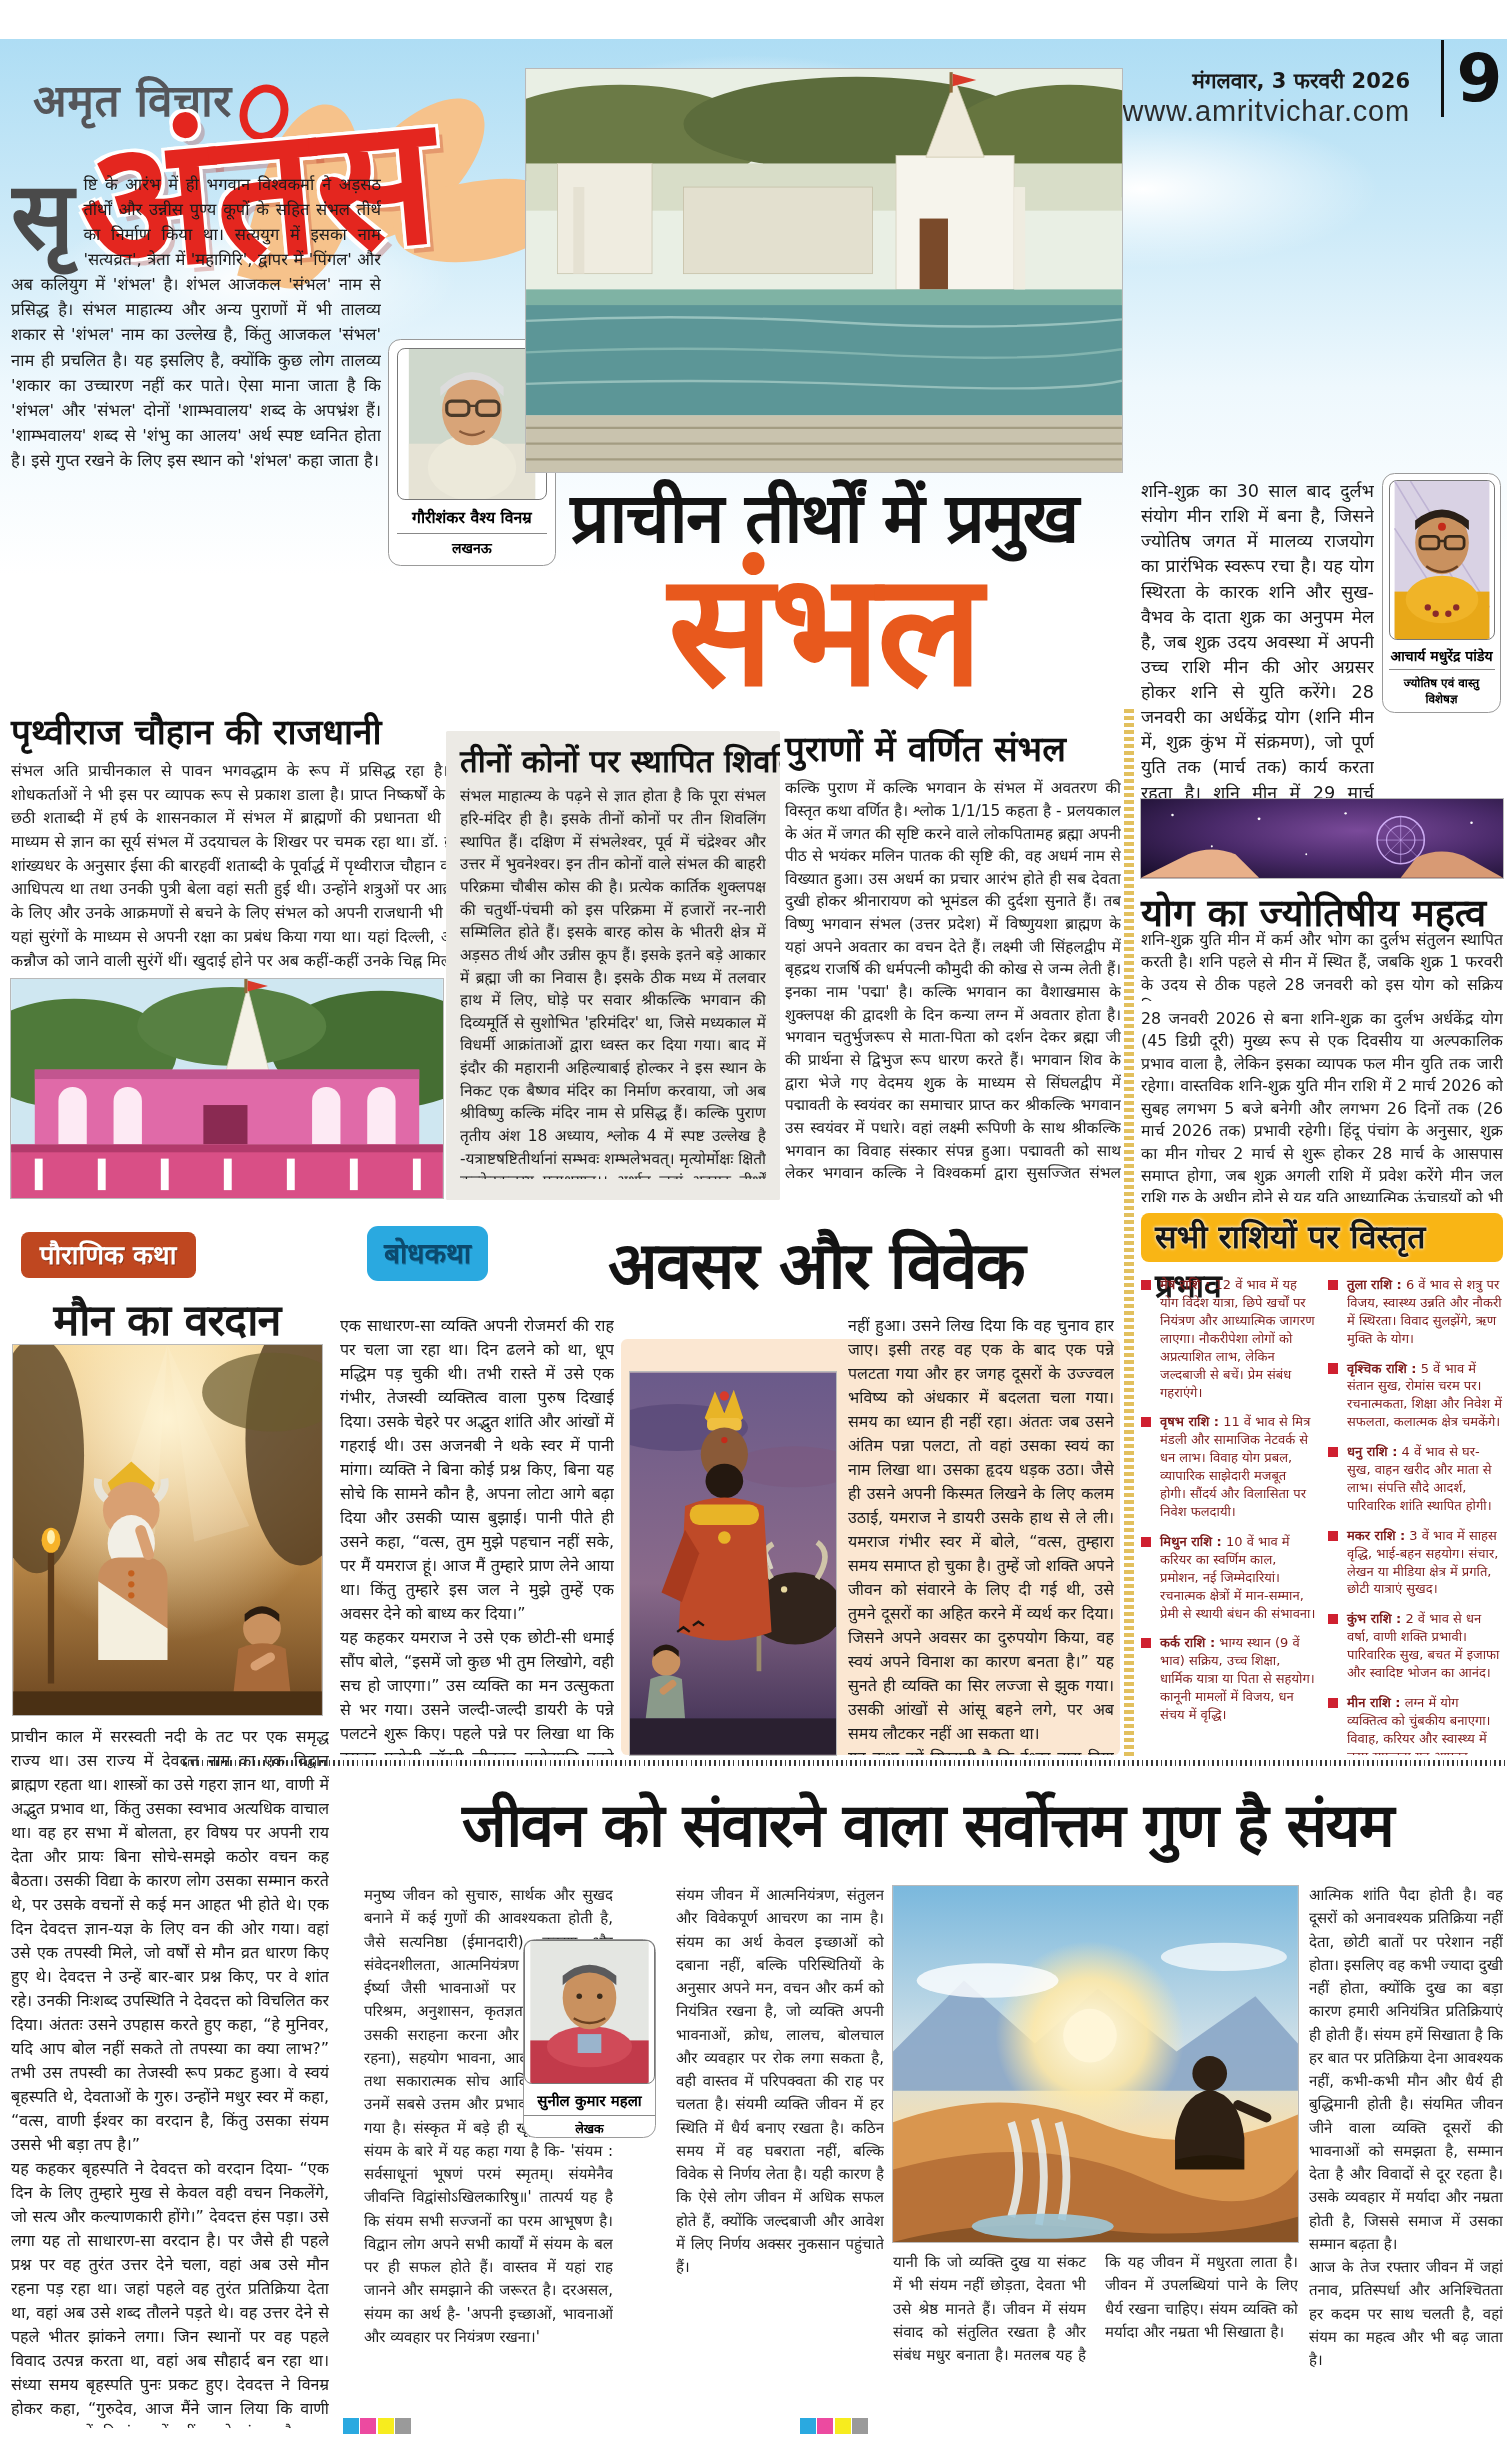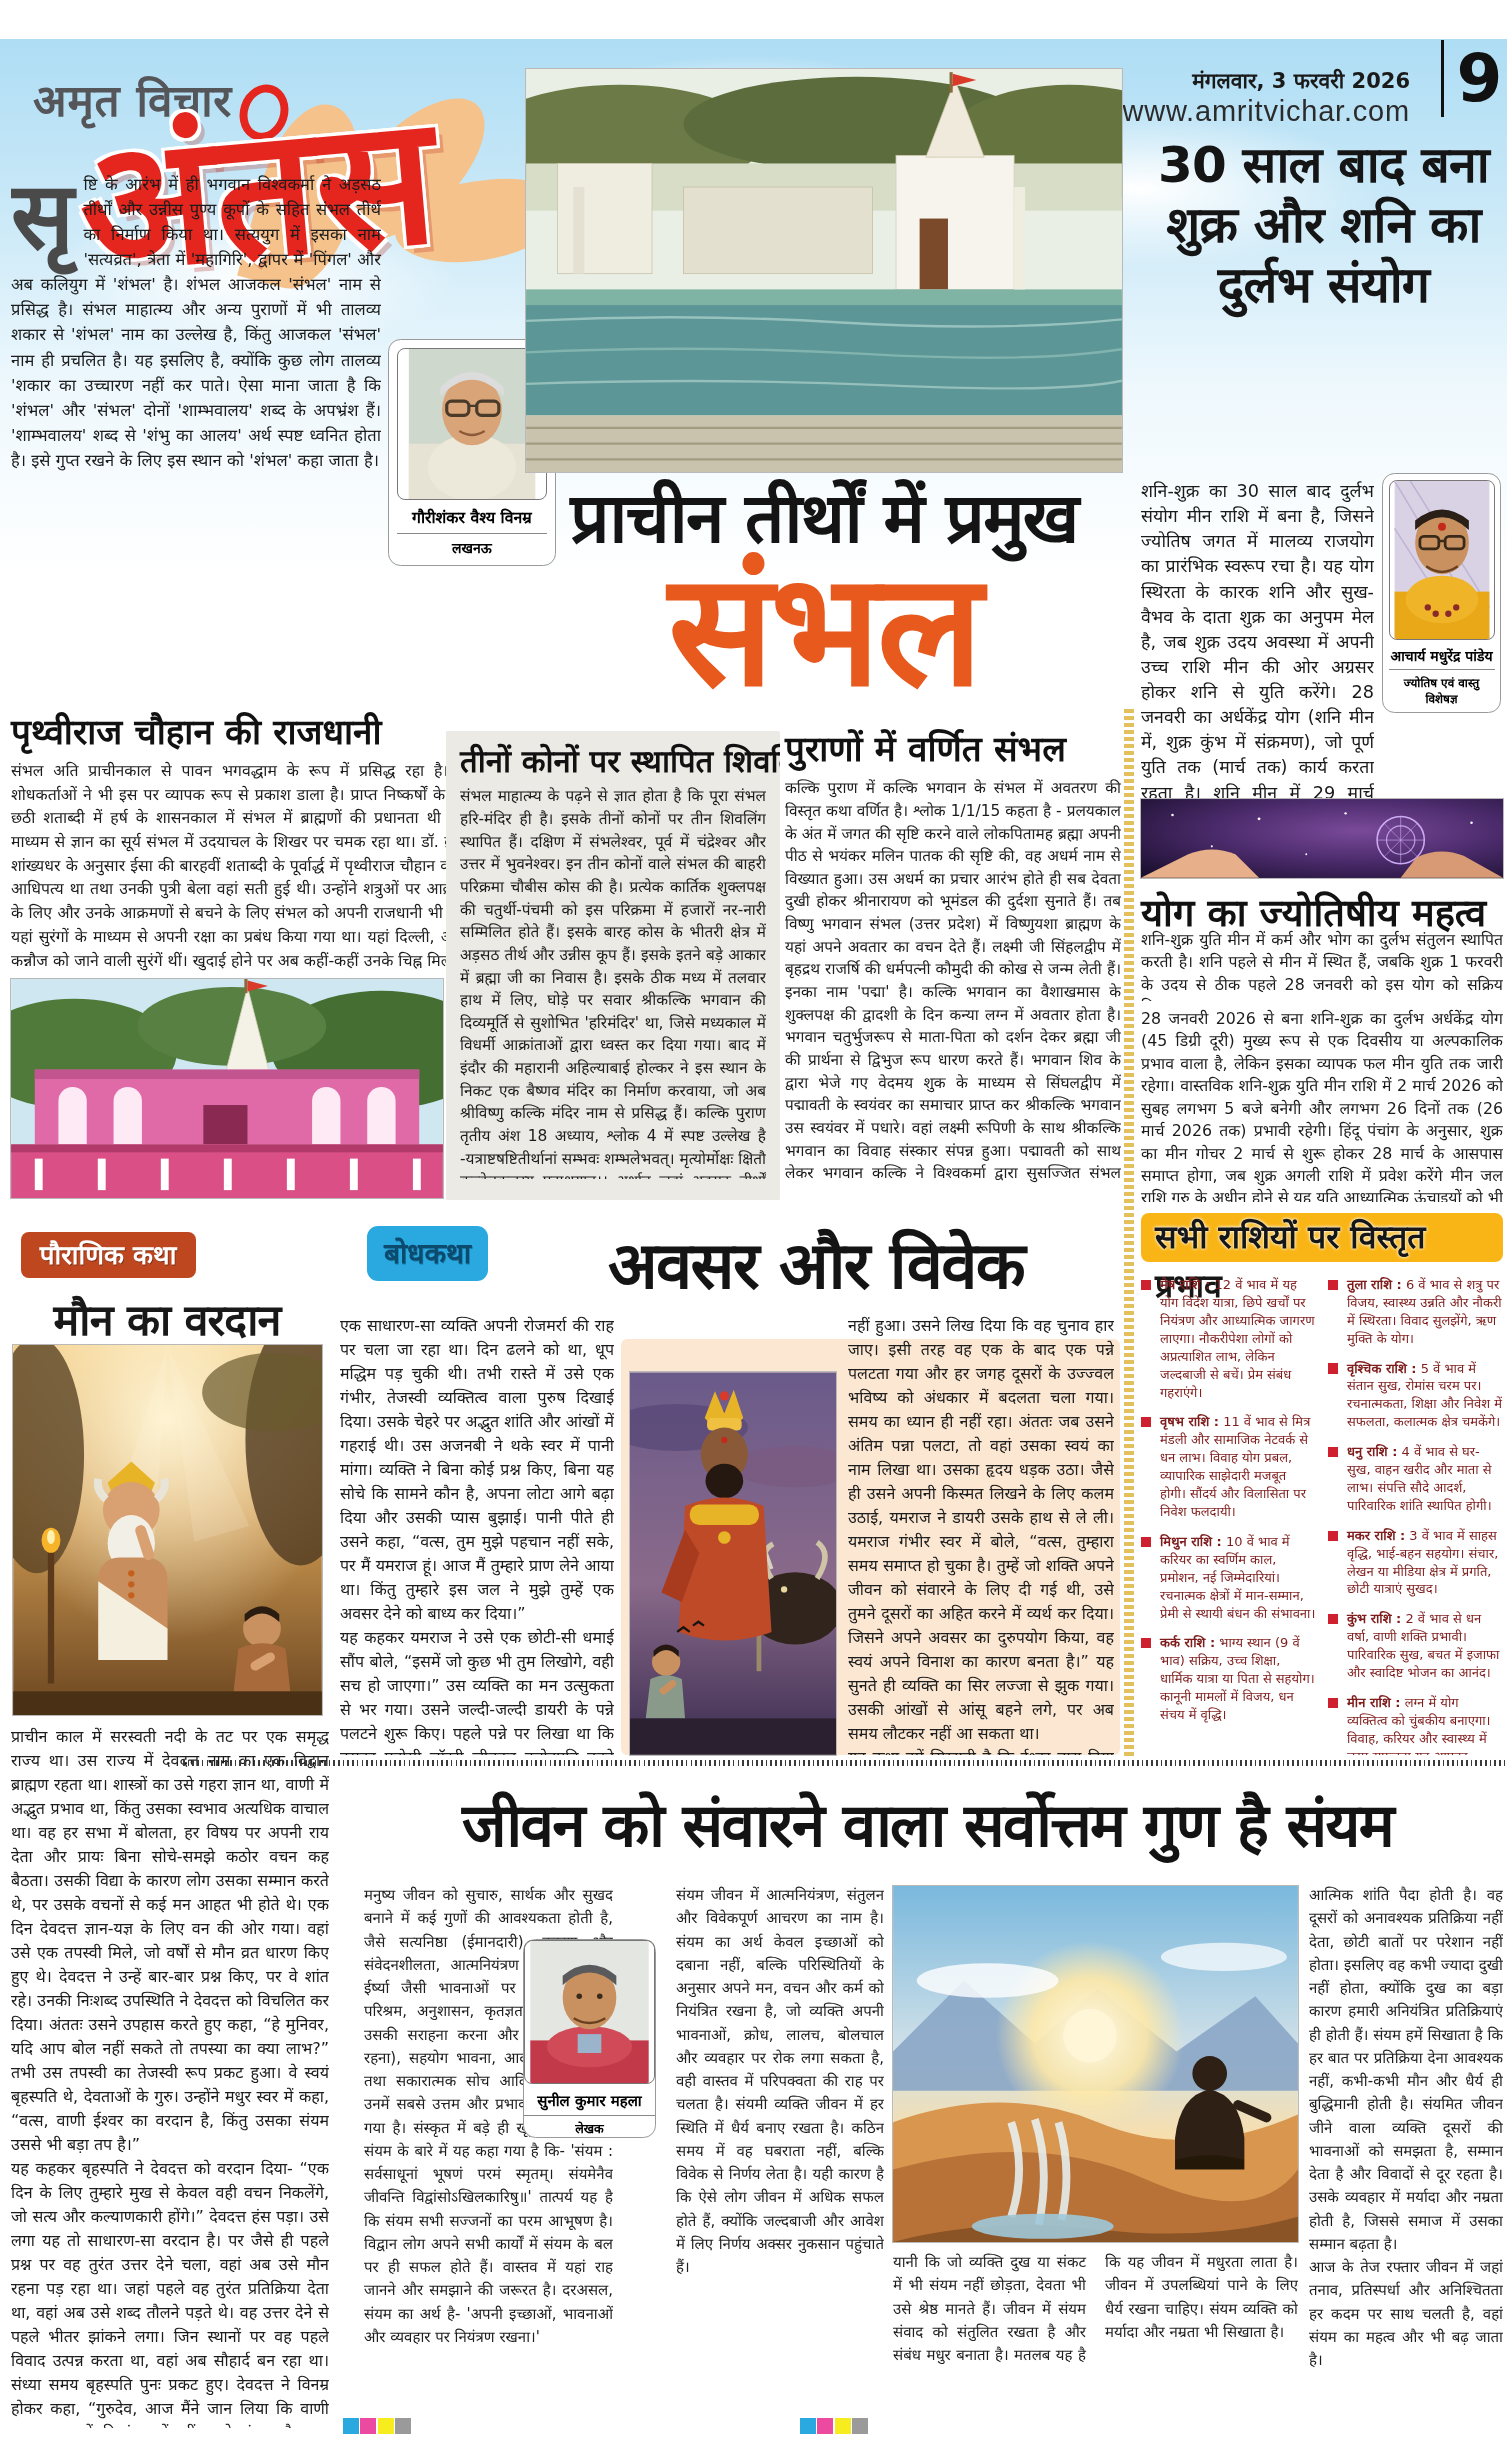--- a/index.html
+++ b/index.html
@@ -176,21 +176,20 @@
     <div class="body19 just clip" style="margin-top:7.9px;height:394px;">संभल माहात्म्य के पढ़ने से ज्ञात होता है कि पूरा संभल हरि-मंदिर ही है। इसके तीनों कोनों पर तीन शिवलिंग स्थापित हैं। दक्षिण में संभलेश्वर, पूर्व में चंद्रेश्वर और उत्तर में भुवनेश्वर। इन तीन कोनों वाले संभल की बाहरी परिक्रमा चौबीस कोस की है। प्रत्येक कार्तिक शुक्लपक्ष की चतुर्थी-पंचमी को इस परिक्रमा में हजारों नर-नारी सम्मिलित होते हैं। इसके बारह कोस के भीतरी क्षेत्र में अड़सठ तीर्थ और उन्नीस कूप हैं। इसके इतने बड़े आकार में ब्रह्मा जी का निवास है। इसके ठीक मध्य में तलवार हाथ में लिए, घोड़े पर सवार श्रीकल्कि भगवान की दिव्यमूर्ति से सुशोभित 'हरिमंदिर' था, जिसे मध्यकाल में विधर्मी आक्रांताओं द्वारा ध्वस्त कर दिया गया। बाद में इंदौर की महारानी अहिल्याबाई होल्कर ने इस स्थान के निकट एक बैष्णव मंदिर का निर्माण करवाया, जो अब श्रीविष्णु कल्कि मंदिर नाम से प्रसिद्ध हैं। कल्कि पुराण तृतीय अंश 18 अध्याय, श्लोक 4 में स्पष्ट उल्लेख है -यत्राष्टषष्टितीर्थानां सम्भवः शम्भलेभवत्। मृत्योर्मोक्षः क्षितौ कल्केरकलस्य पदाश्रयात्।। अर्थात् जहां अड़सठ तीर्थों का संभव हुआ है, वह तीर्थ शिरोमणि संभल भगवान, कल्कि के चरणों के स्पर्श से मोक्ष का धाम है।</div>
   </div>
 
   <div class="abs" style="left:785px;top:731px;width:336px;">
     <div class="sec-title" style="font-size:35px;">पुराणों में वर्णित संभल</div>
     <div class="body19 just clip" style="margin-top:9.5px;height:410px;">कल्कि पुराण में कल्कि भगवान के संभल में अवतरण की विस्तृत कथा वर्णित है। श्लोक 1/1/15 कहता है - प्रलयकाल के अंत में जगत की सृष्टि करने वाले लोकपितामह ब्रह्मा अपनी पीठ से भयंकर मलिन पातक की सृष्टि की, वह अधर्म नाम से विख्यात हुआ। उस अधर्म का प्रचार आरंभ होते ही सब देवता दुखी होकर श्रीनारायण को भूमंडल की दुर्दशा सुनाते हैं। तब विष्णु भगवान संभल (उत्तर प्रदेश) में विष्णुयशा ब्राह्मण के यहां अपने अवतार का वचन देते हैं। लक्ष्मी जी सिंहलद्वीप में बृहद्रथ राजर्षि की धर्मपत्नी कौमुदी की कोख से जन्म लेती हैं। इनका नाम 'पद्मा' है। कल्कि भगवान का वैशाखमास के शुक्लपक्ष की द्वादशी के दिन कन्या लग्न में अवतार होता है। भगवान चतुर्भुजरूप से माता-पिता को दर्शन देकर ब्रह्मा जी की प्रार्थना से द्विभुज रूप धारण करते हैं। भगवान शिव के द्वारा भेजे गए वेदमय शुक के माध्यम से सिंघलद्वीप में पद्मावती के स्वयंवर का समाचार प्राप्त कर श्रीकल्कि भगवान उस स्वयंवर में पधारे। वहां लक्ष्मी रूपिणी के साथ श्रीकल्कि भगवान का विवाह संस्कार संपन्न हुआ। पद्मावती को साथ लेकर भगवान कल्कि ने विश्वकर्मा द्वारा सुसज्जित संभल नगर में प्रवेश किया। श्रीहरि की यह अवतारकथा परममंगलकारिणी है, जैसा कि कल्कि पुराण में कहा गया है- कल्कि महाविष्णु के परम अद्भुत अवतार की यह कथा भक्तिपूर्वक पढ़ने और सुनने वालों के सभी अमंगलों का नाश करती है।</div>
   </div>
 
   <div class="abs vstrip" style="left:1124px;top:709px;height:1048px;"></div>
 
-  <div class="abs astro-h" style="left:1144px;top:135px;width:359px;">30 साल बाद बना शुक्र और शनि का दुर्लभ संयोग</div>
   <div class="abs astro-b just clip" style="left:1141px;top:479px;width:233px;height:339px;">शनि-शुक्र का 30 साल बाद दुर्लभ संयोग मीन राशि में बना है, जिसने ज्योतिष जगत में मालव्य राजयोग का प्रारंभिक स्वरूप रचा है। यह योग स्थिरता के कारक शनि और सुख-वैभव के दाता शुक्र का अनुपम मेल है, जब शुक्र उदय अवस्था में अपनी उच्च राशि मीन की ओर अग्रसर होकर शनि से युति करेंगे। 28 जनवरी का अर्धकेंद्र योग (शनि मीन में, शुक्र कुंभ में संक्रमण), जो पूर्ण युति तक (मार्च तक) कार्य करता रहता है। शनि मीन में 29 मार्च 2025 से 3 जून 2027 तक रहेंगे, लेकिन शुक्र के साथ निकट युति केवल 2 मार्च से 26 मार्च तक चरम पर होगी। यह 30 वर्ष बाद का संयोग धन-प्रगति का लंबा प्रभाव छोड़ेगा।</div>
 
   <div class="abs author-card" style="left:1382px;top:473px;width:106px;padding:5.5px;">
     <div class="ph">
       <svg viewBox="0 0 120 200" width="100%" height="158">
         <rect width="120" height="200" fill="#d9d2e4"></rect>
         <path d="M0 0 L120 200 M20 0 L120 160 M0 60 L90 200" stroke="#bfb4d4" stroke-width="2"></path>
         <rect x="0" y="140" width="120" height="60" fill="#e8a818"></rect>
         <ellipse cx="60" cy="150" rx="46" ry="30" fill="#f0b428"></ellipse>
         <ellipse cx="60" cy="78" rx="34" ry="40" fill="#c9915f"></ellipse>

